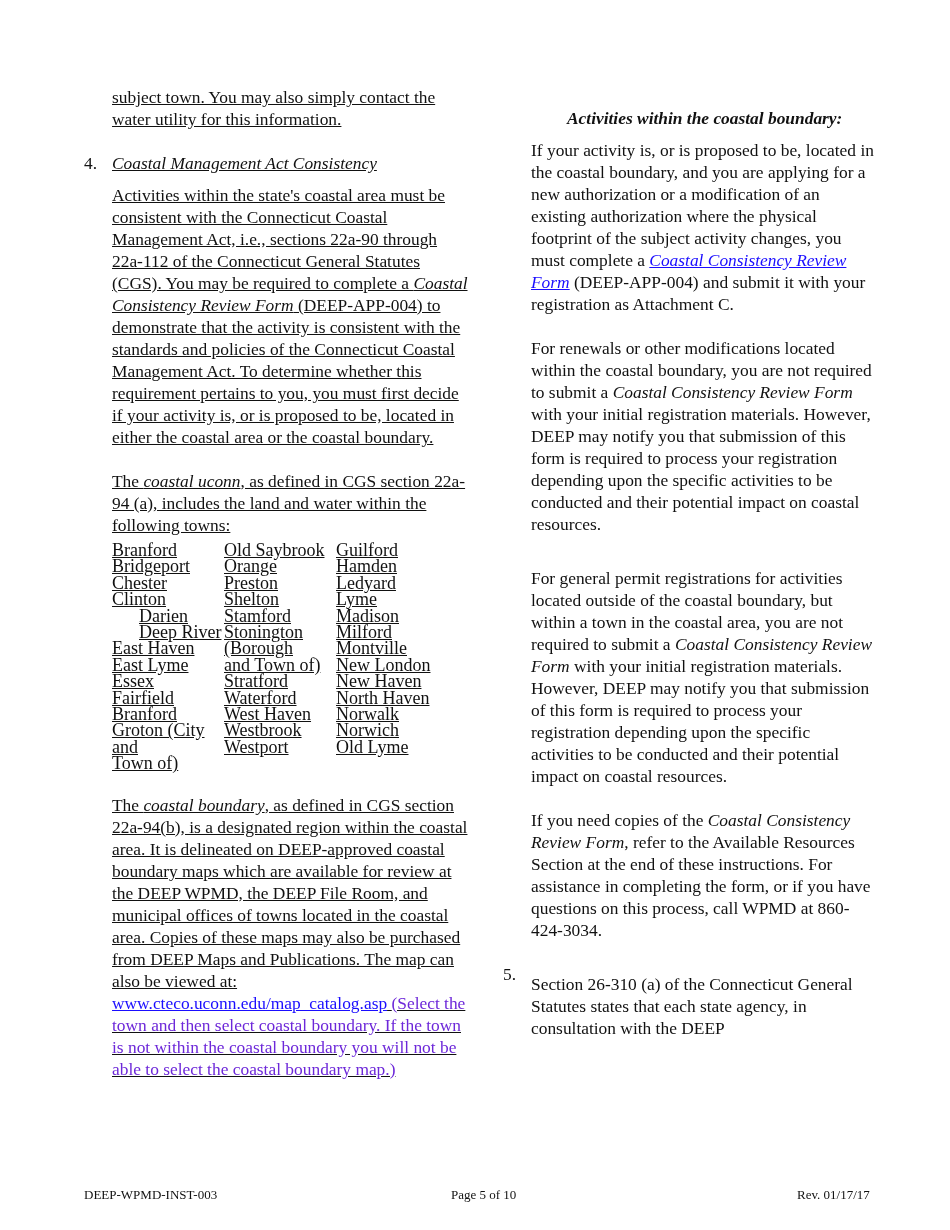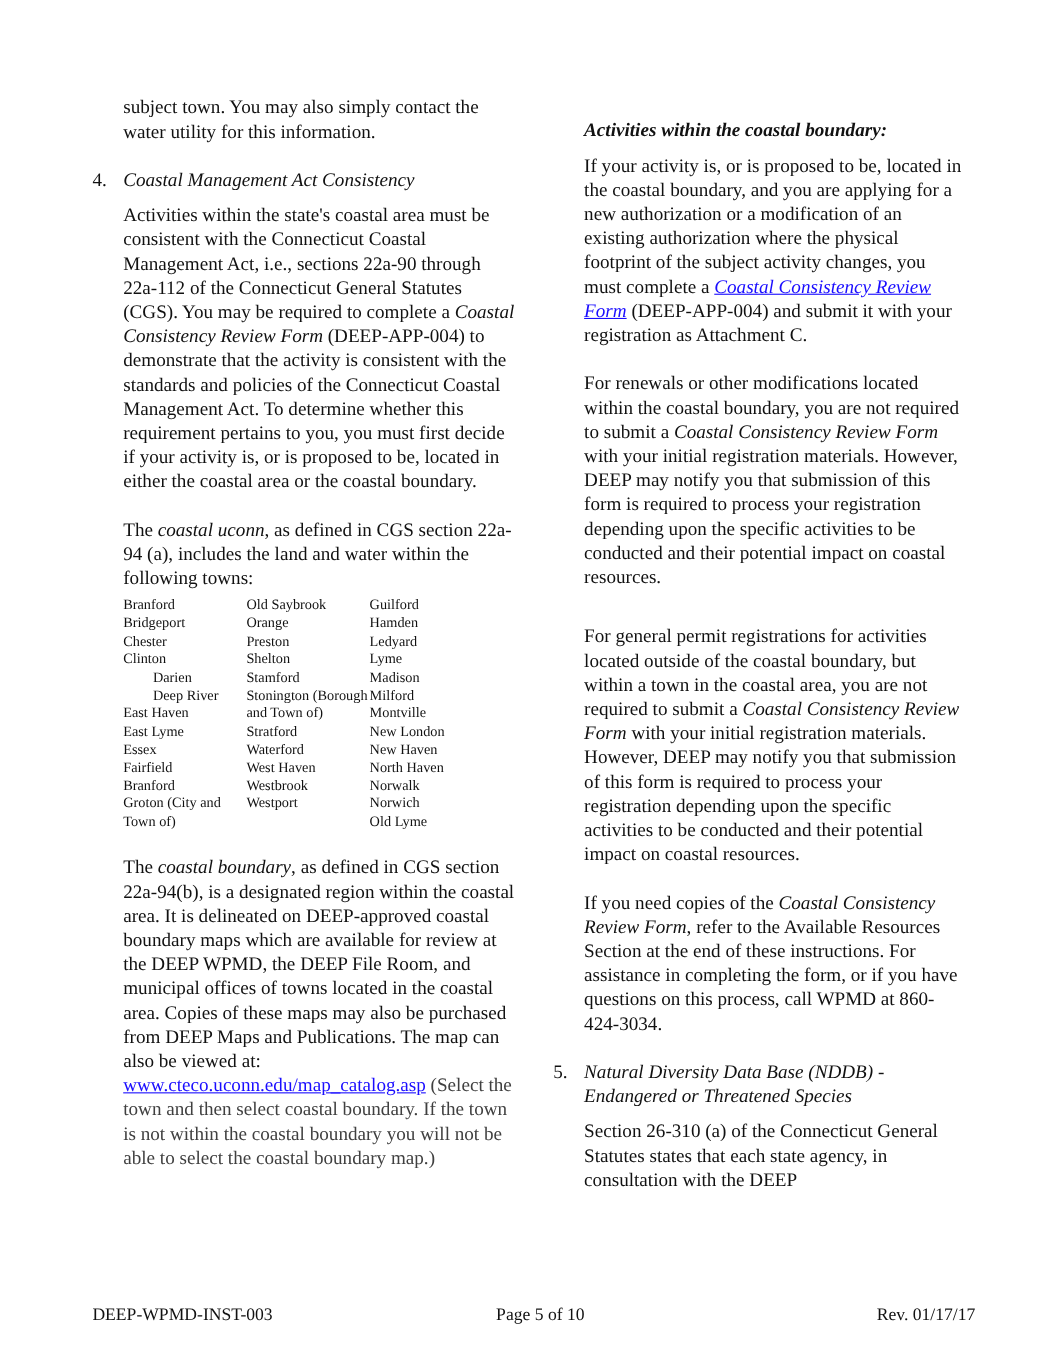--- a/index.html
+++ b/index.html
@@ -1,31 +1,31 @@
 <!DOCTYPE html>
 <html><head>
 <meta charset="utf-8">
 <style>
   html, body { margin:0; padding:0; background:#ffffff; }
   body { width:950px; height:1230px; position:relative; overflow:hidden;
          font-family:"Liberation Serif", serif; color:#111; }
   .col { position:absolute; font-size:17.4px; line-height:22px; }
-  .left { left:112px; top:86px; width:360px; }
+  .left { left:112px; top:86px; width:360px;text-decoration:underline; }
   .right { left:531px; top:107px; width:345px; }
   p { margin:0; }
   .gap { height:22px; }
   .sechead { position:relative; }
   .num { position:absolute; left:-28px; }
-  .bi { font-weight:bold; font-style:italic; }
+  .bi { font-weight:bold; font-style:italic;margin-left:36px; }
   a { color:#1a0dff; text-decoration:underline; }
-  .magenta { color:#404040; }
-  .towns { display:grid; grid-template-columns:112px 112px 130px; font-size:13px; line-height:16.4px; margin:6px 0 0 0; }
+  .magenta { color:#6d28d9; }
+  .towns { display:grid; grid-template-columns:112px 112px 130px; font-size:18px; line-height:16.4px; margin:6px 0 0 0; }
   .towns div span { display:block; }
   .indent { padding-left:27px; }
-  .footer { position:absolute; top:1187px; font-size:16px; font-family:"Liberation Serif", serif; }
+  .footer { position:absolute; top:1187px; font-size:13px; font-family:"Liberation Serif", serif; }
 </style>
 </head>
 <body>
 
 <div class="col left">
   <p>subject town. You may also simply contact the water utility for this information.</p>
   <div class="gap"></div>
   <p class="sechead">
     <span class="num">4.</span>
     <em>Coastal Management Act Consistency</em>
@@ -91,21 +91,20 @@
   <div class="gap"></div>
   <p><span>For renewals or other modifications located within the coastal boundary, you are not required to submit a </span><em>Coastal Consistency Review Form</em><span> with your initial registration materials. However, DEEP may notify you that submission of this form is required to process your registration depending upon the specific activities to be conducted and their potential impact on coastal resources.</span></p>
   <div class="gap"></div>
   <div style="height:10px"></div>
   <p><span>For general permit registrations for activities located outside of the coastal boundary, but within a town in the coastal area, you are not required to submit a </span><em>Coastal Consistency Review Form</em><span> with your initial registration materials. However, DEEP may notify you that submission of this form is required to process your registration depending upon the specific activities to be conducted and their potential impact on coastal resources.</span></p>
   <div class="gap"></div>
   <p><span>If you need copies of the </span><em>Coastal Consistency Review Form</em><span>, refer to the Available Resources Section at the end of these instructions. For assistance in completing the form, or if you have questions on this process, call WPMD at 860-424-3034.</span></p>
   <div class="gap"></div>
   <p class="sechead">
     <span class="num">5.</span>
-    <em>Natural Diversity Data Base (NDDB) - Endangered or Threatened Species</em>
   </p>
   <div style="height:10px"></div>
   <p>Section 26-310 (a) of the Connecticut General Statutes states that each state agency, in consultation with the DEEP</p>
 </div>
 
 <div class="footer" style="left:84px">DEEP-WPMD-INST-003</div>
 <div class="footer" style="left:451px">Page 5 of 10</div>
 <div class="footer" style="left:797px">Rev. 01/17/17</div>
 
 </body></html>

